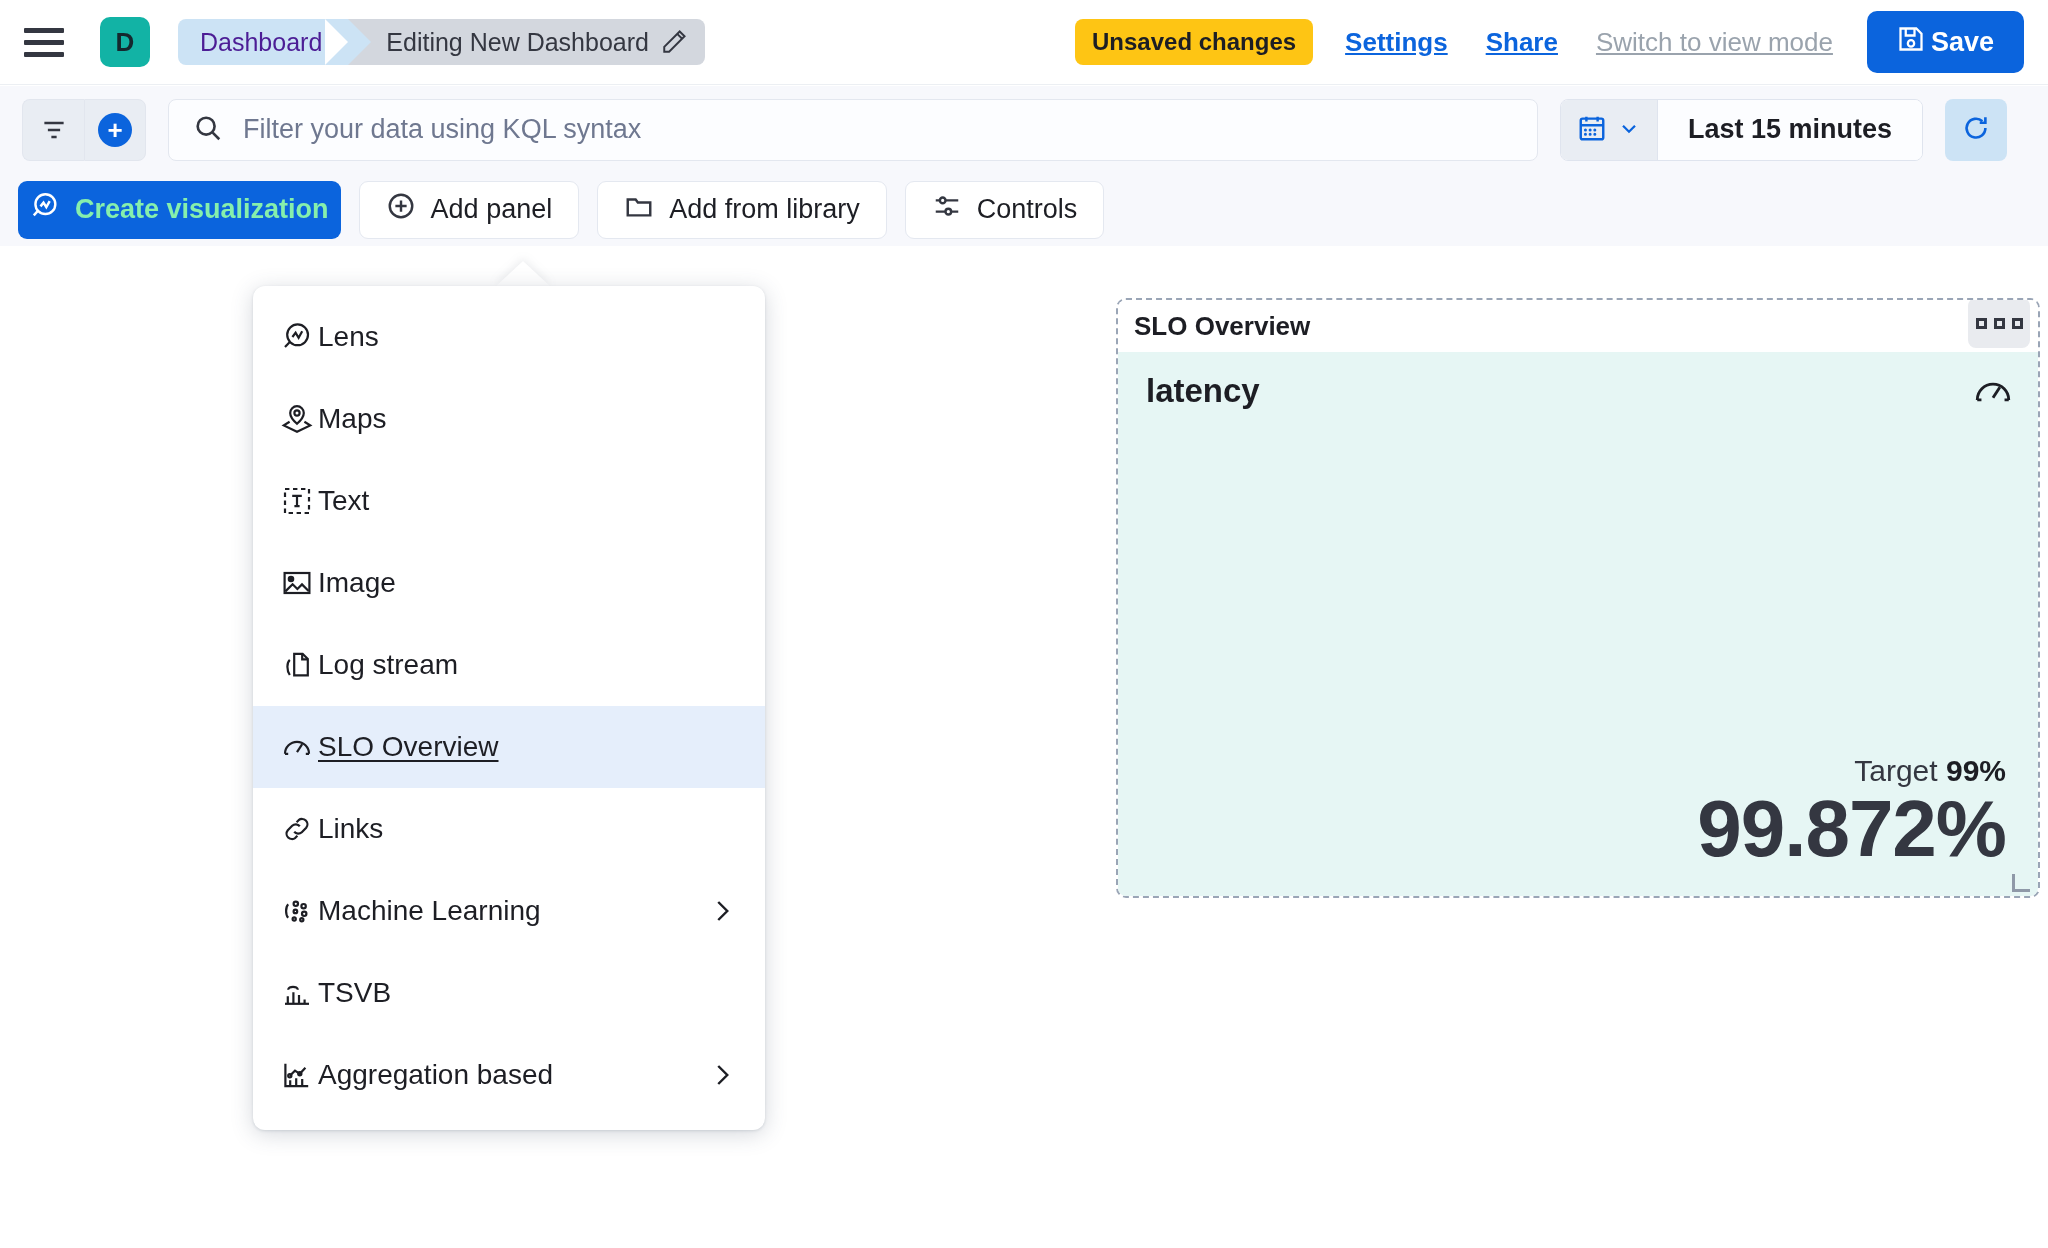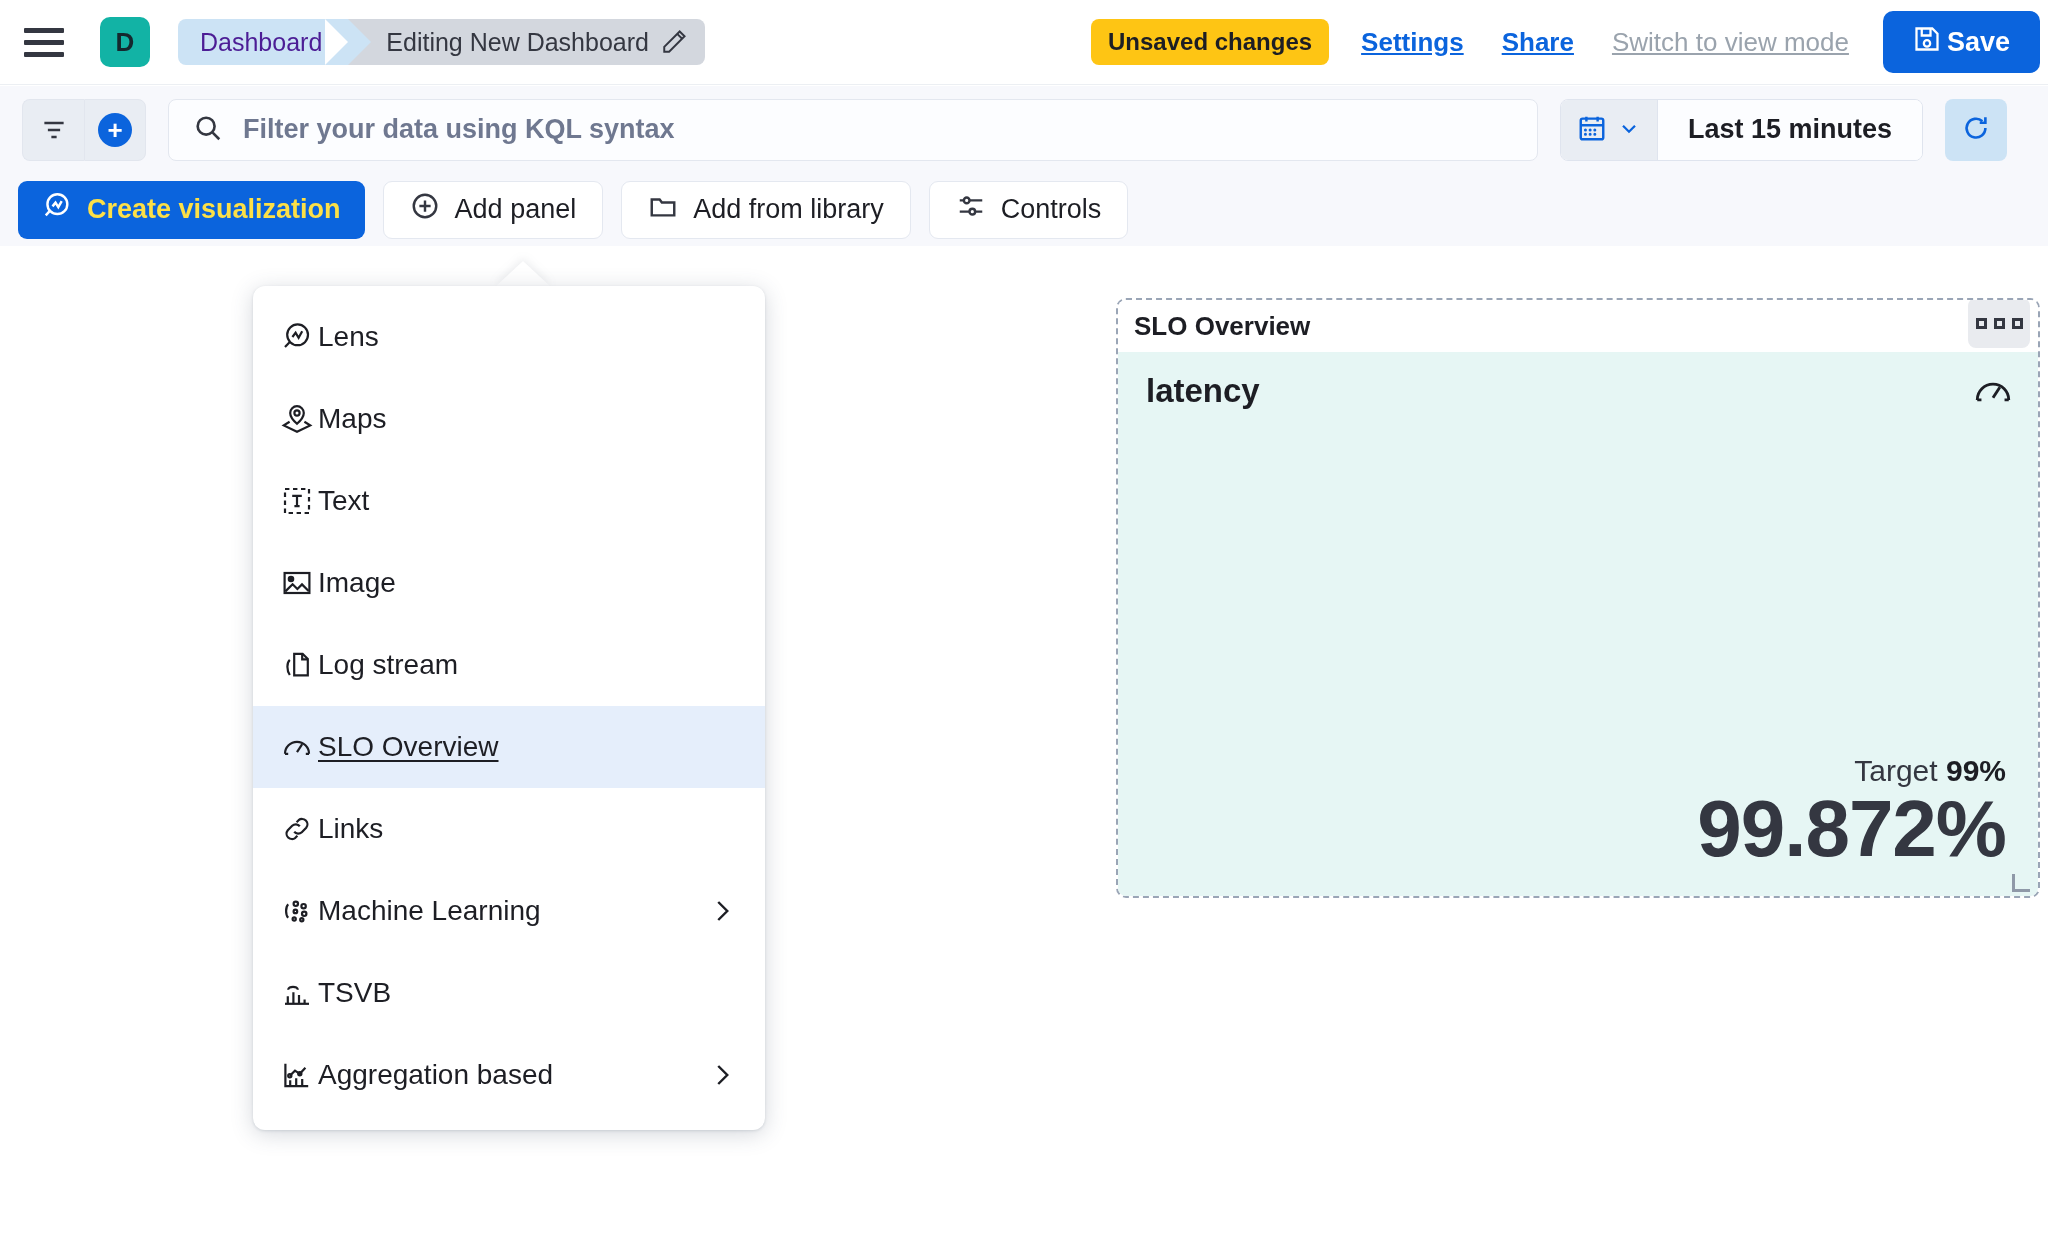--- a/index.html
+++ b/index.html
@@ -45,21 +45,21 @@
     border-left: 23px solid #cce3f5; z-index: 2;
   }
   .crumb-2 { background: #d3d7de; color: #343741; padding-left: 38px; border-radius: 0 8px 8px 0; }
   .crumb-2::before {
     content:""; position:absolute; left:-23px; top:0;
     border-top: 23px solid transparent; border-bottom: 23px solid transparent;
     border-left: 23px solid #ffffff; z-index: 1;
   }
   .pencil-icon { margin-left: 12px; display: flex; align-items: center; }
 
-  .header-right { margin-left: auto; display: flex; align-items: center; gap: 0; padding-right: 8px; }
+  .header-right { margin-left: auto; display: flex; align-items: center; gap: 0; padding-right: 24px; }
   .unsaved-badge {
     background: #fec514; color: #1d1e24;
     font-size: 24px; font-weight: 700;
     padding: 9px 17px; border-radius: 8px;
     margin-right: 32px;
   }
   .hdr-link { font-size: 26px; font-weight: 700; color: #0b64dd; margin-right: 38px; cursor: pointer; text-decoration: underline; }
   .hdr-link.muted { color: #9aa3ad; font-weight: 400; margin-right: 34px; }
   .save-btn {
     background: #0b64dd; color: #fff;
@@ -88,21 +88,21 @@
     width: 34px; height: 34px; border-radius: 50%;
     background: #0b64dd; color: #fff; font-size: 26px; font-weight: 700;
     display: flex; align-items: center; justify-content: center; line-height: 1;
   }
   .kql-input {
     flex: 1; height: 62px; margin-left: 22px;
     background: #fcfdff; border: 1px solid #e3e7ef; border-radius: 8px;
     display: flex; align-items: center; padding: 0 24px; gap: 20px;
     max-width: 1370px;
   }
-  .kql-placeholder { color: #6f7890; font-size: 27px; font-weight: bold; }
+  .kql-placeholder { color: #6f7890; font-size: 27px; }
 
   .date-group { display: flex; height: 62px; margin-left: 22px; border: 1px solid #dfe4ee; border-radius: 8px; overflow: hidden; background:#fff;font-weight:bold; }
   .date-picker-btn {
     background: #e9edf3; display: flex; align-items: center; gap: 10px;
     padding: 0 16px; cursor: pointer; border-right: 1px solid #dfe4ee;
   }
   .date-value { display: flex; align-items: center; padding: 0 30px; font-size: 27px; color: #1d1e24; background: #fcfdff; cursor: pointer; }
   .refresh-btn {
     width: 62px; height: 62px; margin-left: 22px;
     background: #cce3f5; border-radius: 8px;
@@ -115,21 +115,21 @@
     width: 2048px; height: 73px;
     background: #f7f8fc;
     display: flex; align-items: center; padding: 0 18px; gap: 18px;
   }
   .tb-btn {
     height: 58px; border-radius: 9px;
     display: flex; align-items: center; gap: 15px;
     padding: 0 26px; font-size: 27px; cursor: pointer;
     background: #ffffff; color: #1d1e24; border: 1px solid #e4e8f0;
   }
-  .tb-btn.primary { background: #0b64dd; color: #fde047; font-weight: 700; border: none; padding: 0 24px; }
+  .tb-btn.primary { background: #0b64dd; color: #86efac; font-weight: 700; border: none; padding: 0 12px; }
 
   
   .canvas {
     position: absolute; left: 0; top: 283px;
     width: 2048px; height: 965px; background: #ffffff;
   }
 
   
   .popover {
     position: absolute; left: 253px; top: 286px;

